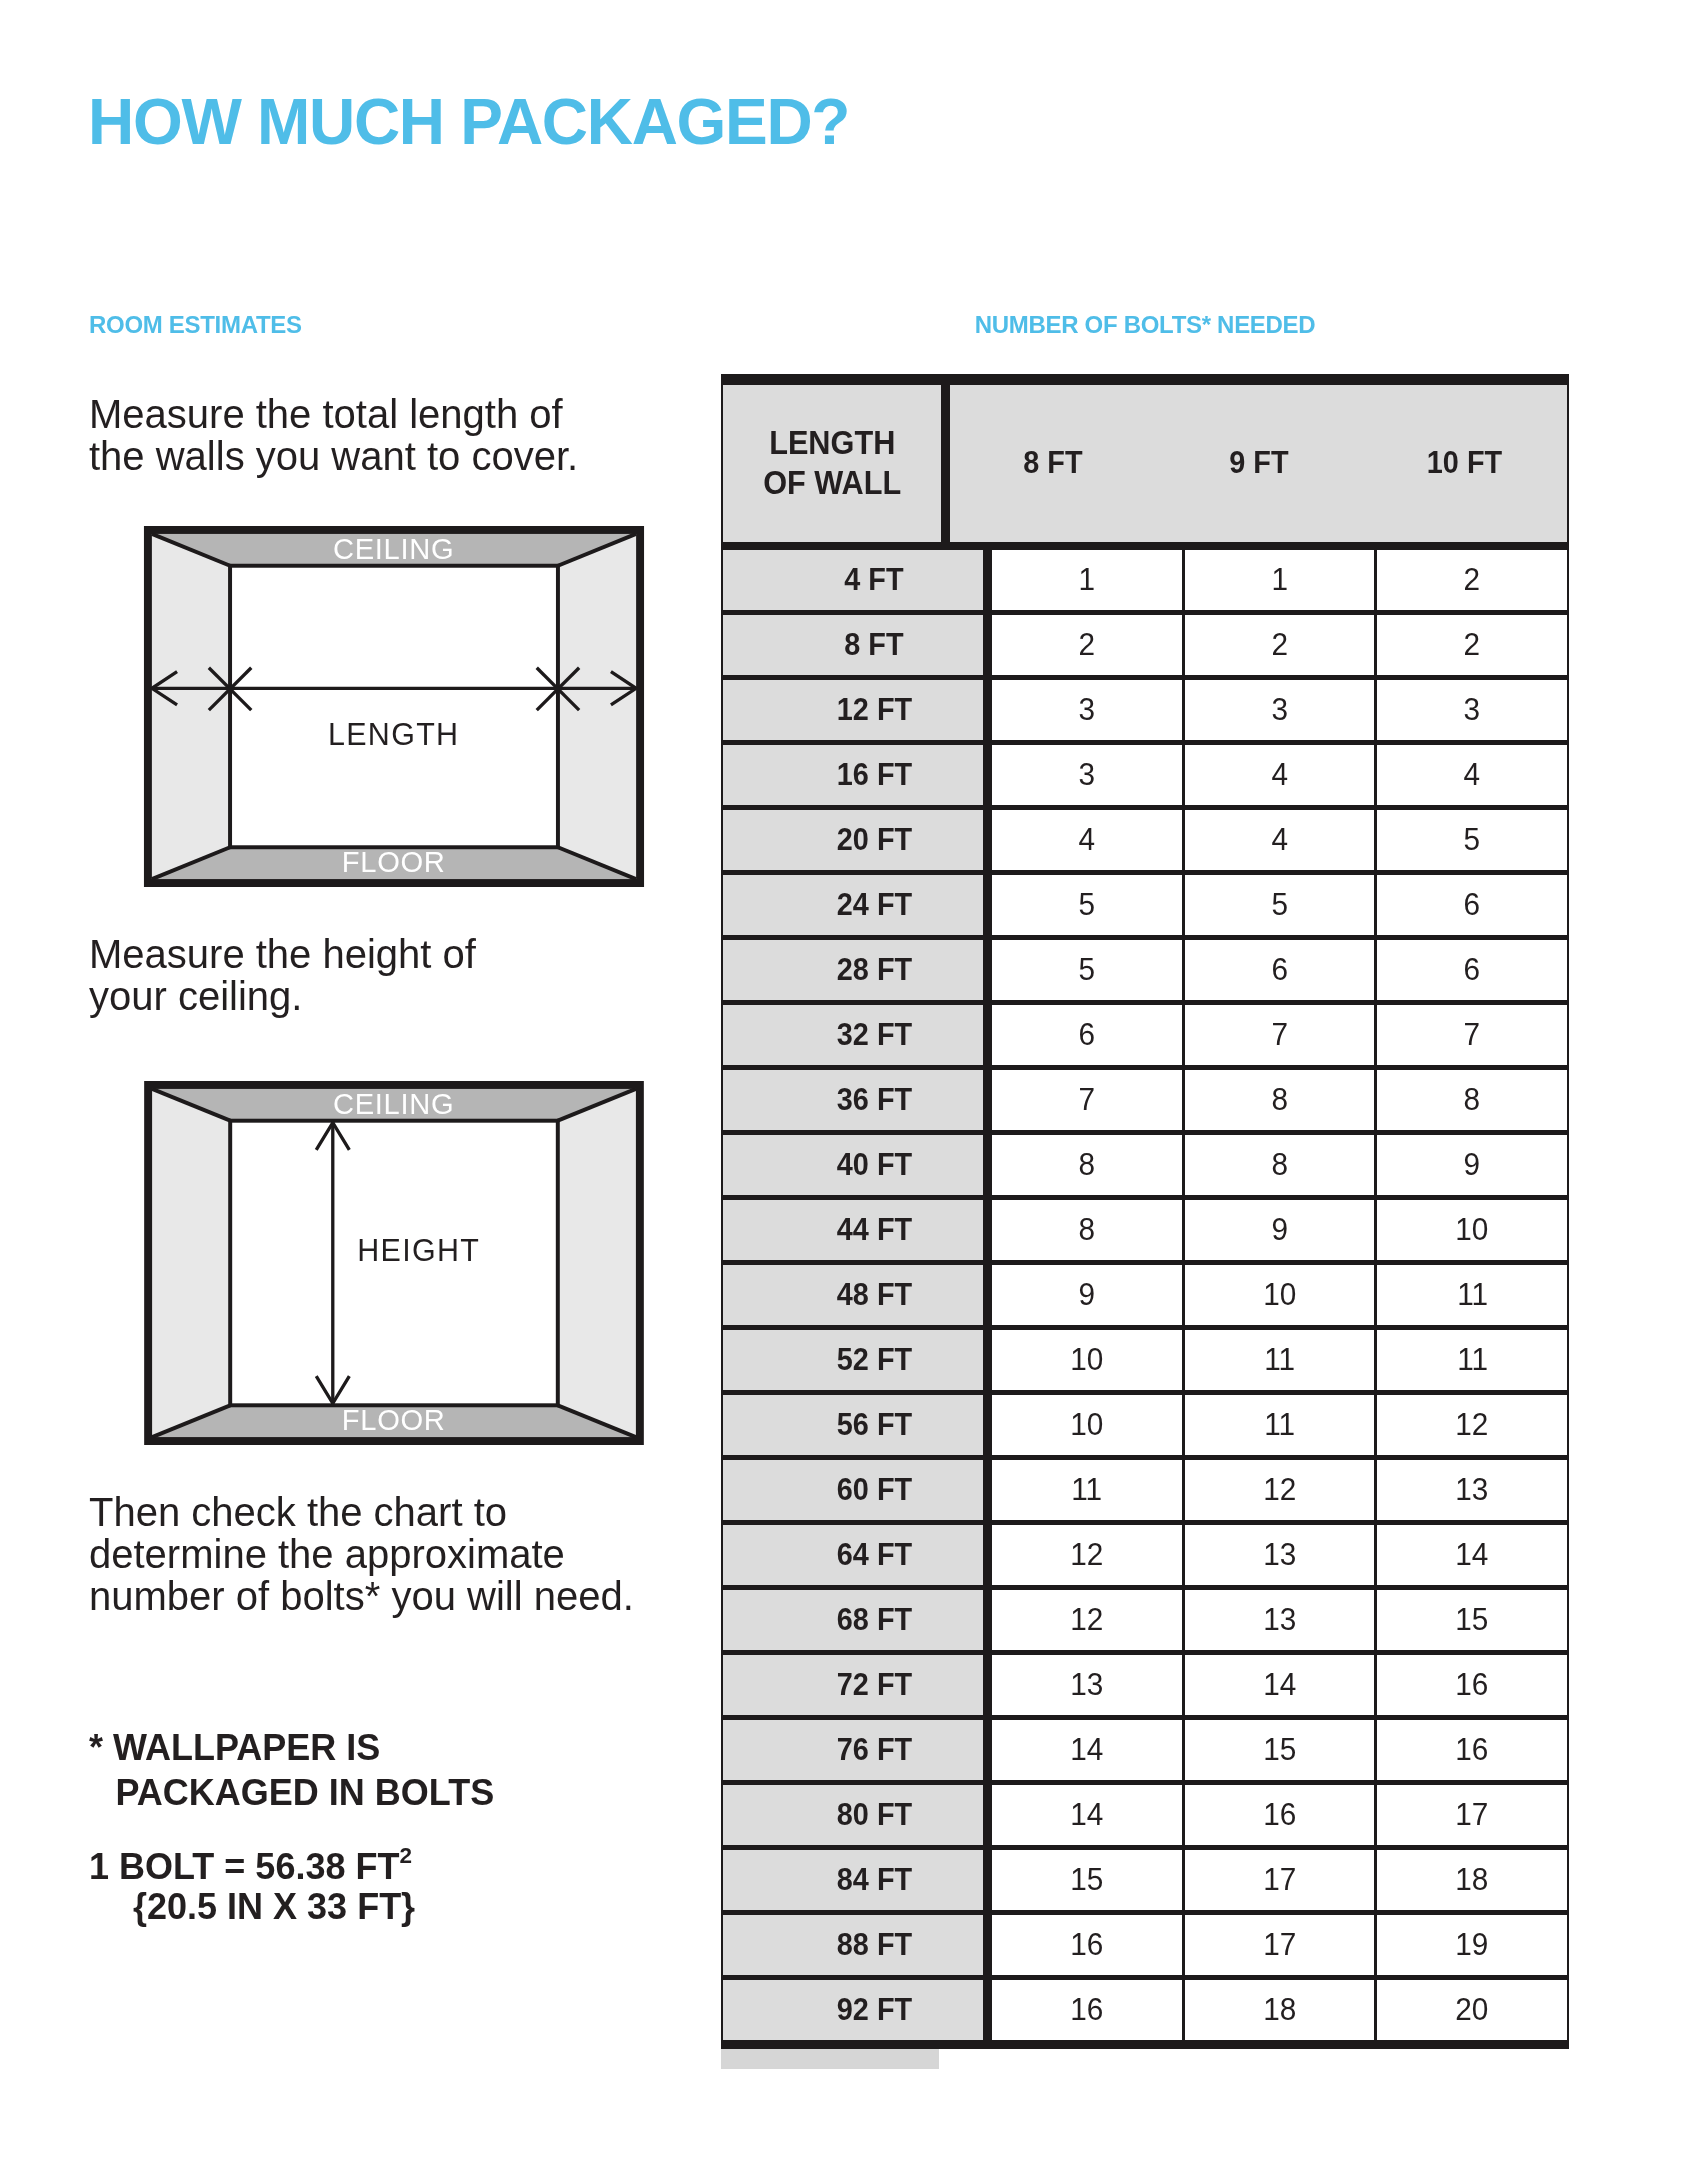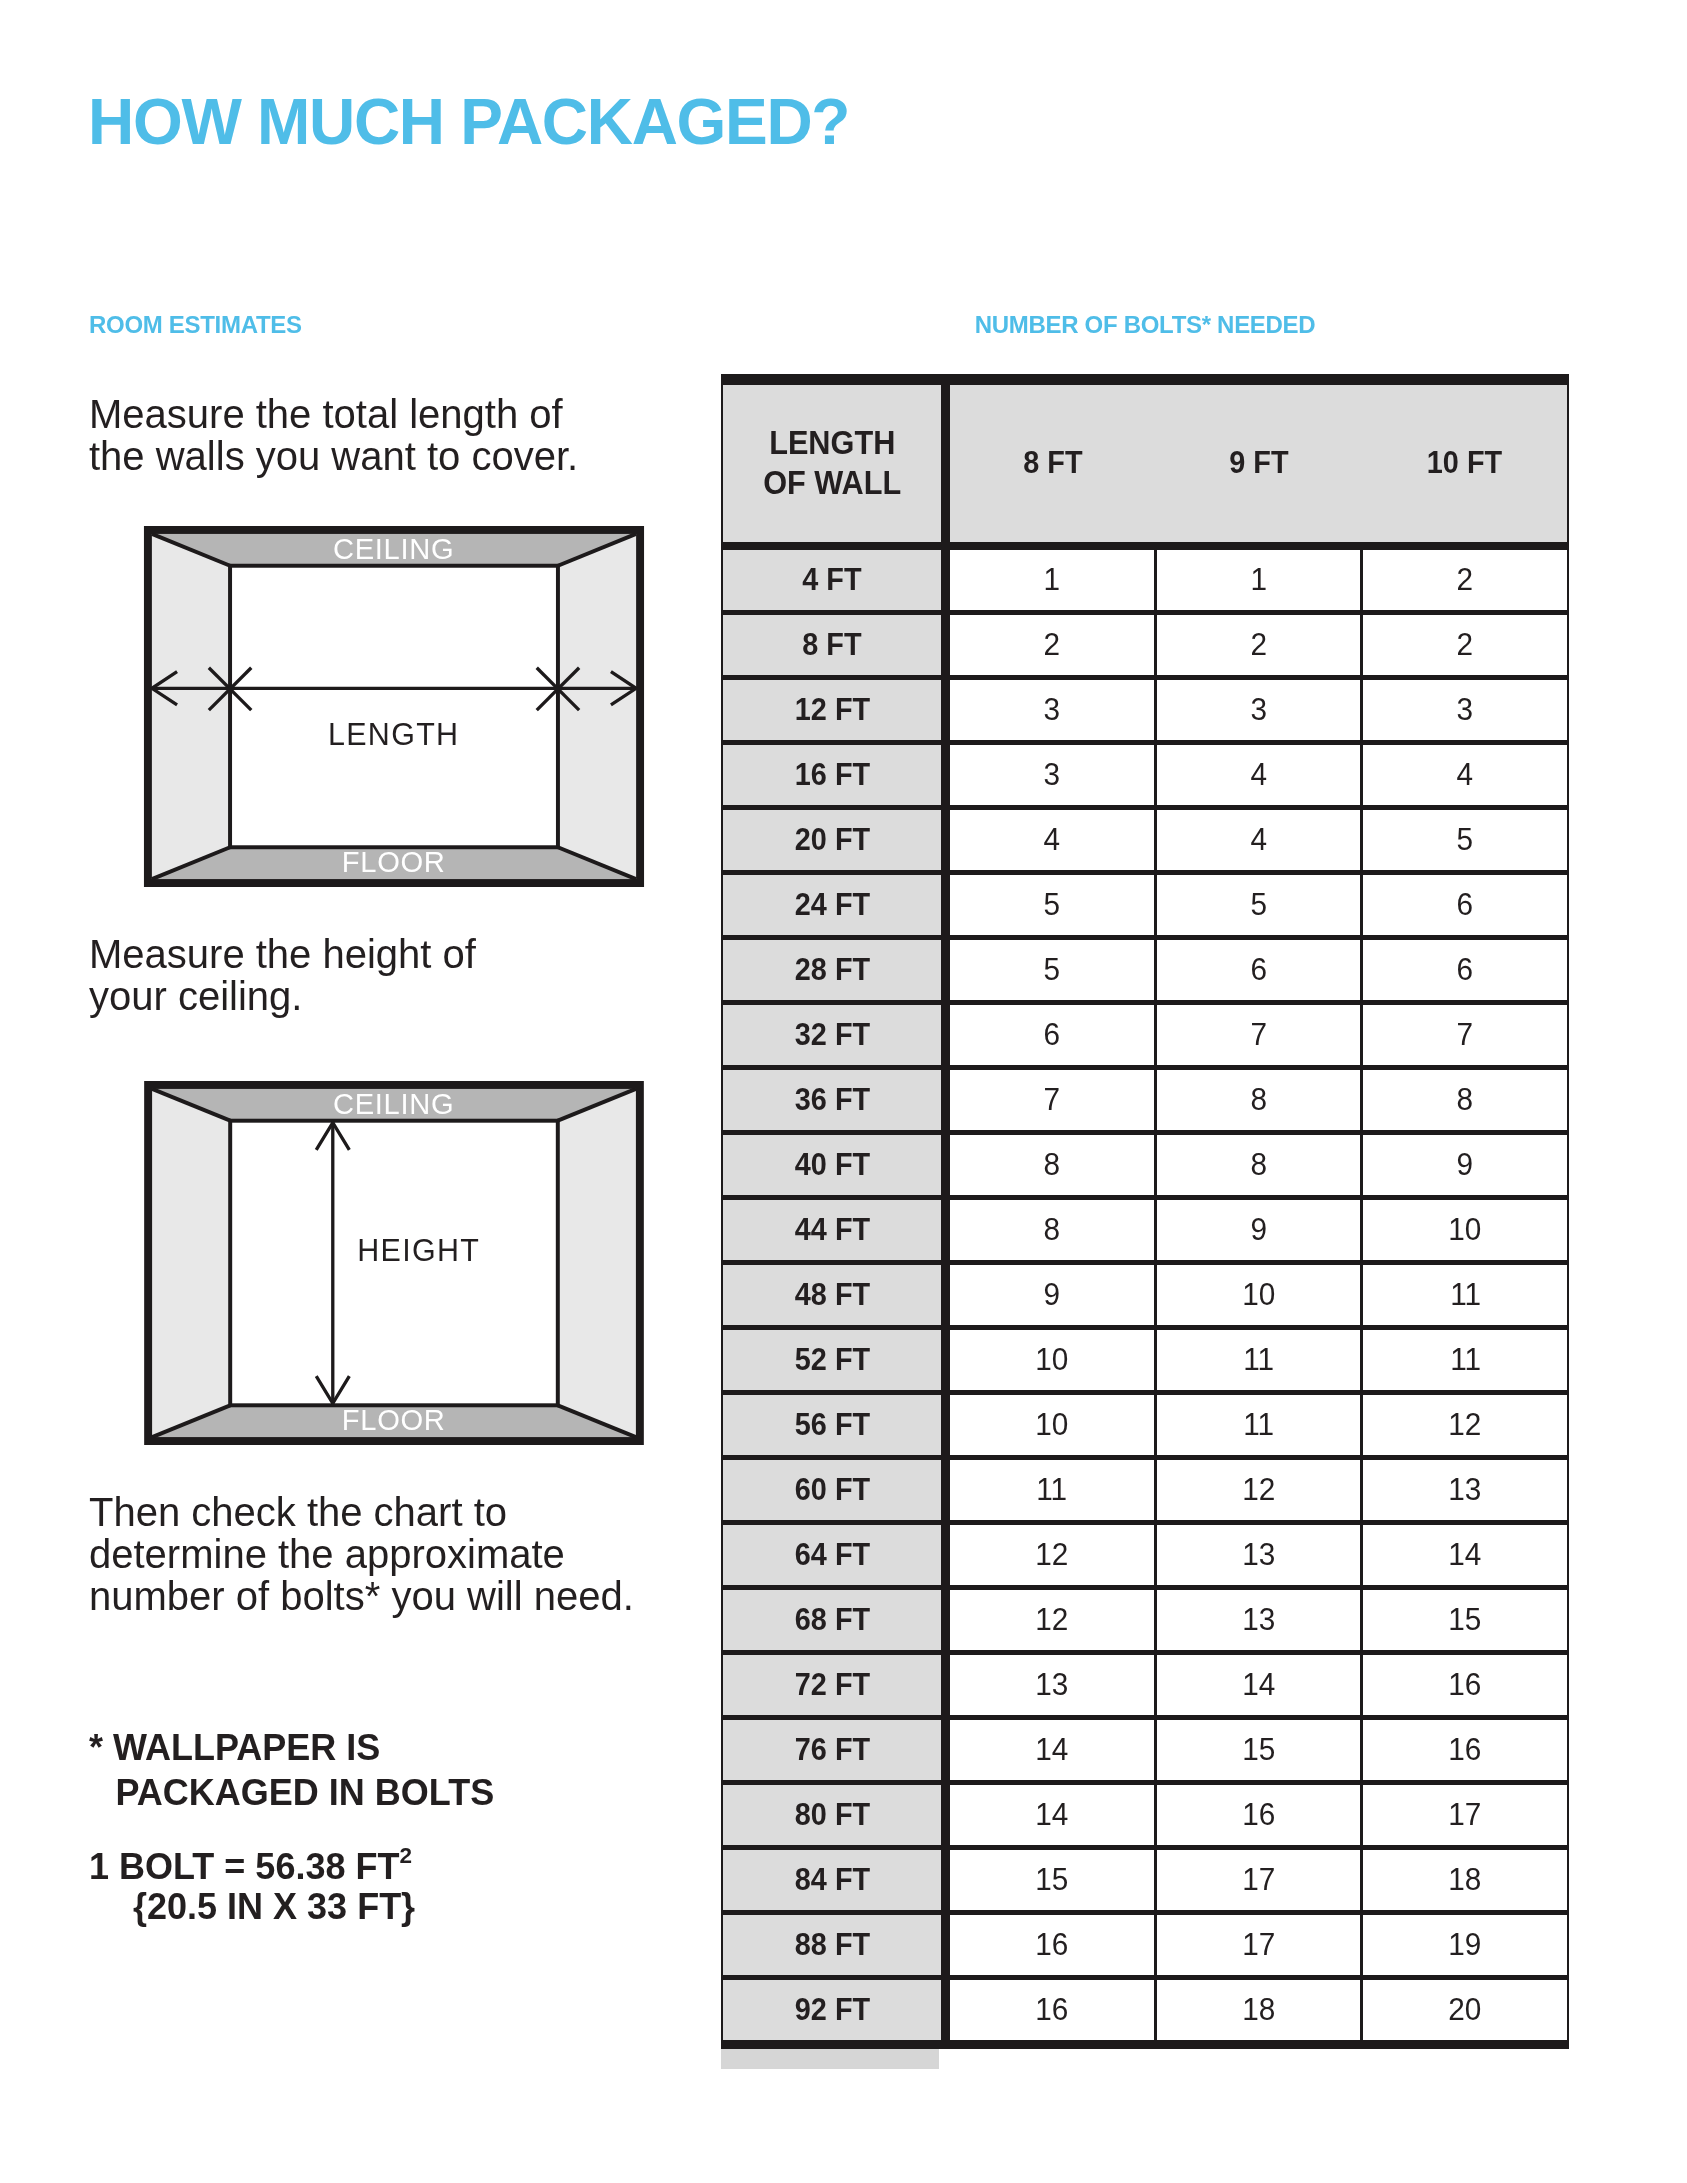--- a/index.html
+++ b/index.html
@@ -41,21 +41,21 @@
   .t-right{flex:1;display:flex;flex-direction:column;min-width:0;}
   .t-group{height:88px;border-bottom:3.3px solid var(--line);display:flex;align-items:center;justify-content:center;}
   .t-group span{font-weight:bold;font-size:33px;}
   .t-sub{flex:1;display:flex;}
   .t-subcell{flex:1;display:flex;align-items:center;justify-content:center;}
   .t-subcell span{font-weight:bold;font-size:31px;}
   .t-hborder{height:8px;background:var(--line);}
   .t-row{display:flex;height:60px;border-bottom:5.3px solid var(--line);}
   .t-row:last-child{border-bottom:none;}
   .r-label{width:218px;background:var(--table-gray);border-right:9.3px solid var(--line);
-    display:flex;align-items:center;justify-content:center;}
+    display:flex;align-items:center;justify-content:center;padding-left:42px;}
   .r-label span{font-weight:bold;font-size:31px;}
   .r-cell{flex:1;display:flex;align-items:center;justify-content:center;background:#fff;}
   .r-cell span{font-size:32px;}
   .r-cell + .r-cell{border-left:3.3px solid var(--line);}
   .t-bottombar{height:9.3px;background:var(--line);}
   .t-stub{width:218px;height:20px;background:#d6d6d6;}
   .cond{display:inline-block;transform:scaleX(0.93);transform-origin:center;}
 </style>
 </head>
 <body>

